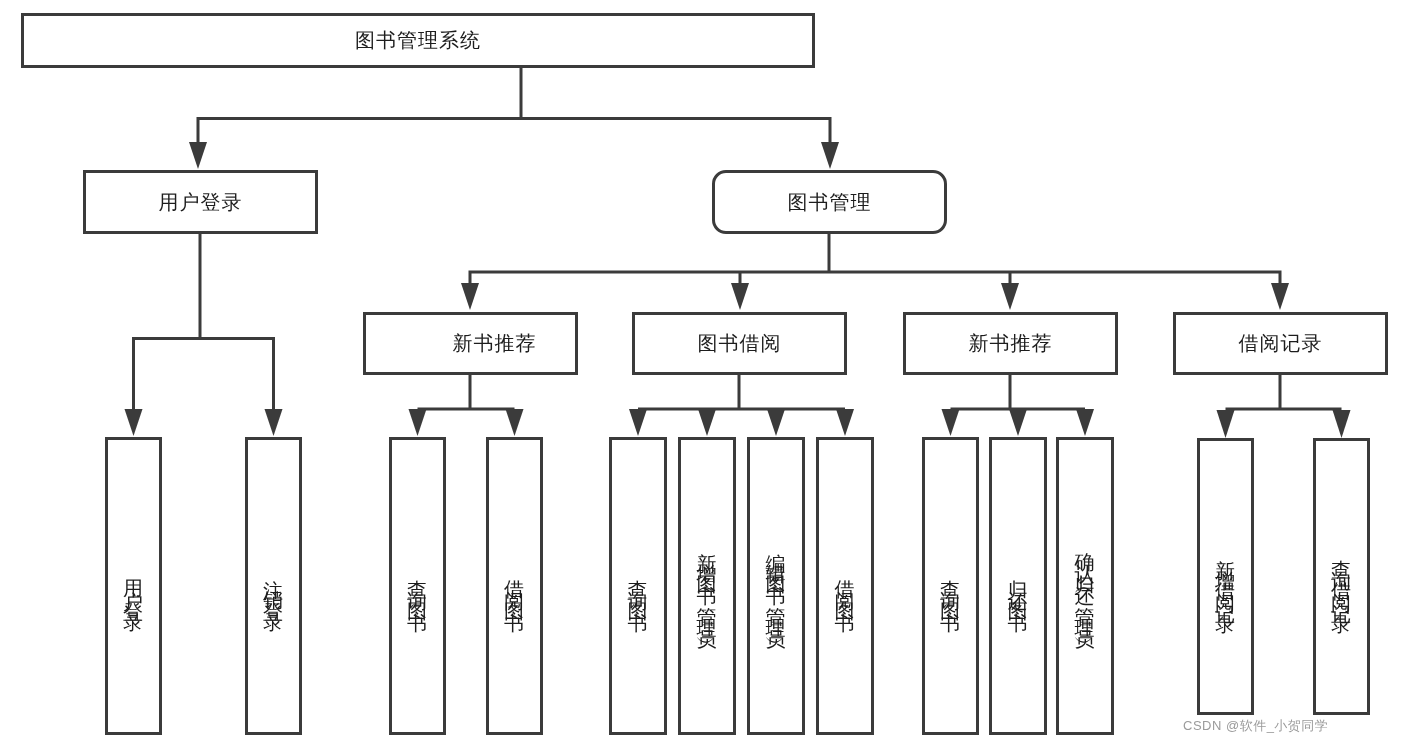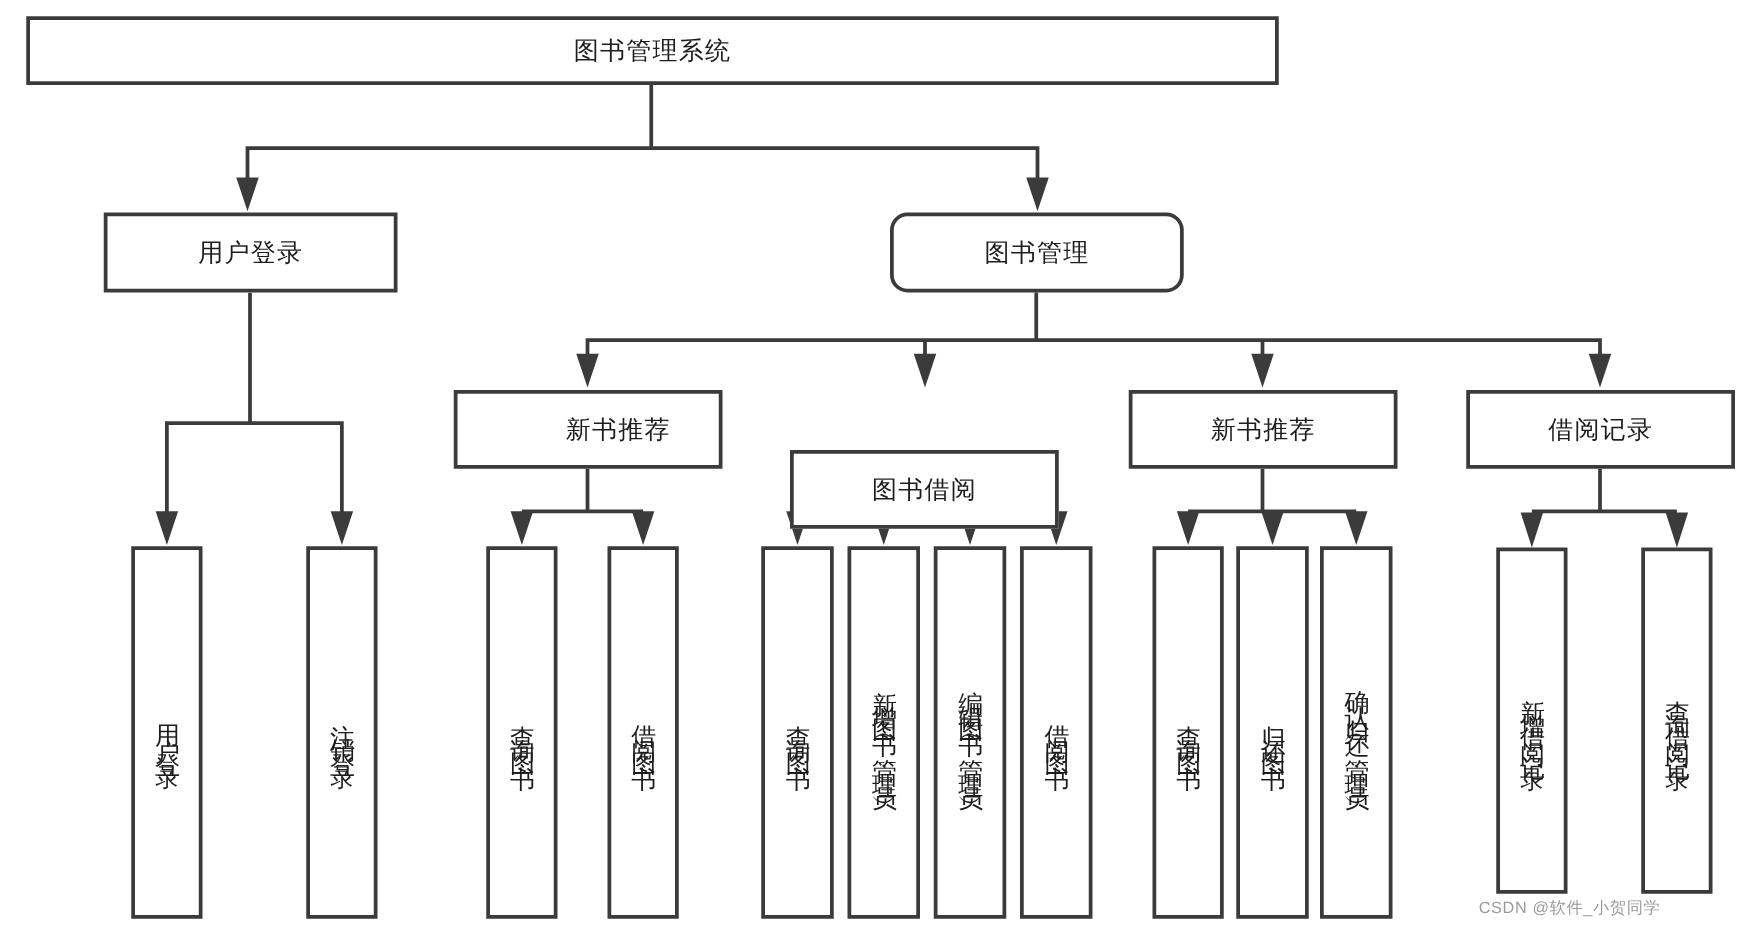--- a/index.html
+++ b/index.html
@@ -82,35 +82,35 @@
       <polygon points="767,409 785,409 776,436"></polygon>
       <polygon points="836,409 854,409 845,436"></polygon>
       <polygon points="941.5,409 959.5,409 950.5,436"></polygon>
       <polygon points="1009,409 1027,409 1018,436"></polygon>
       <polygon points="1076,409 1094,409 1085,436"></polygon>
       <polygon points="1216.5,410 1234.5,410 1225.5,438"></polygon>
       <polygon points="1332.5,410 1350.5,410 1341.5,438"></polygon>
     </g>
   </svg>
 
-  <div class="box" style="left:21px; top:13px; width:1002px; height:55px;">
+  <div class="box" style="left:21px; top:13px; width:794px; height:55px;">
     <span>图书管理系统</span>
   </div>
 
   <div class="box" style="left:83px; top:170px; width:235px; height:64px;">
     <span>用户登录</span>
   </div>
   <div class="box" style="left:712px; top:170px; width:235px; height:64px;border-radius:14px;">
     <span>图书管理</span>
   </div>
 
   <div class="box" style="left:363px; top:312px; width:215px; height:63px;padding-left:48px;">
     <span>新书推荐</span>
   </div>
-  <div class="box" style="left:632px; top:312px; width:215px; height:63px;margin-top:48px;">
+  <div class="box" style="left:632px; top:312px; width:215px; height:63px;">
     <span>图书借阅</span>
   </div>
   <div class="box" style="left:903px; top:312px; width:215px; height:63px;">
     <span>新书推荐</span>
   </div>
   <div class="box" style="left:1173px; top:312px; width:215px; height:63px;">
     <span>借阅记录</span>
   </div>
 
   <div class="box" style="left:105px; top:437px; width:57px; height:298px;">

